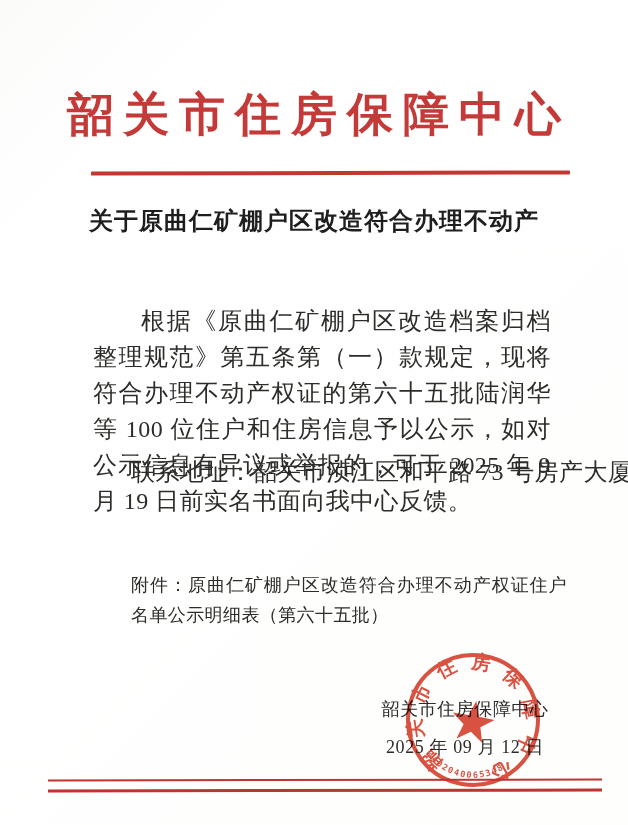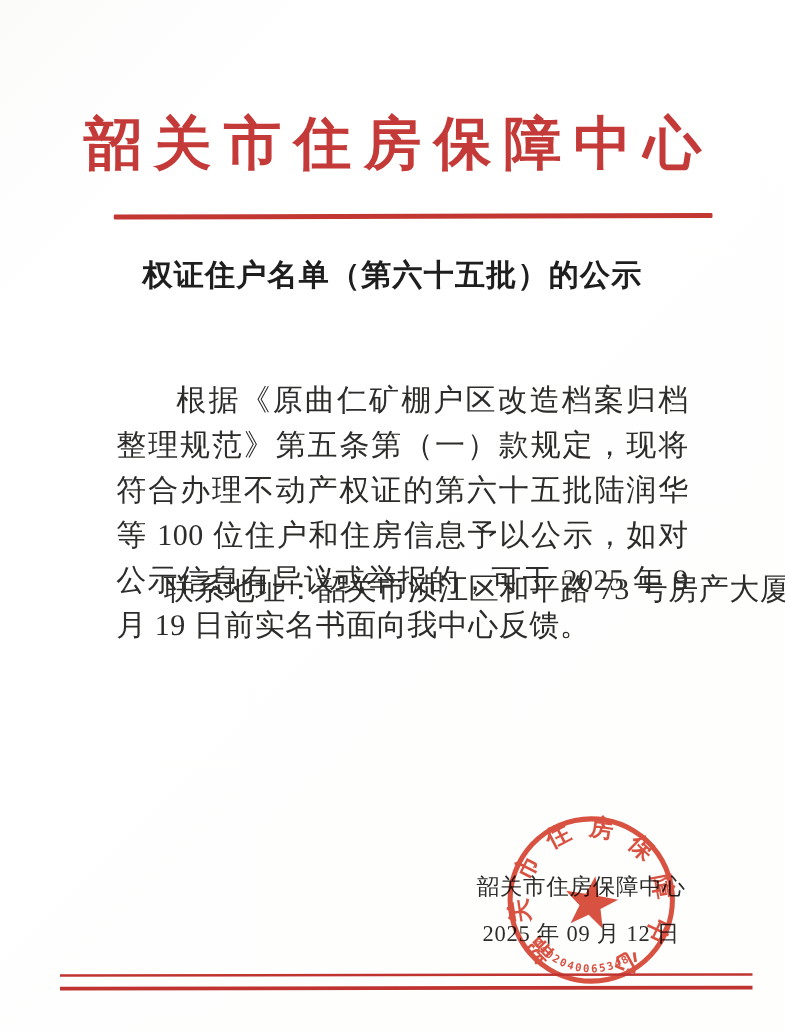--- a/index.html
+++ b/index.html
@@ -75,31 +75,32 @@
 </head>
 <body>
 
 <div class="page">
 
   <div class="org-name">韶关市住房保障中心</div>
 
   <div class="header-rule"></div>
 
   <div class="doc-title">
-    <div>权证住户名单（第六十五批）的公示</div>
+    <div>关于原曲仁矿棚户区改造符合办理不动产</div>
   </div>
 
   <div class="body-para">根据《原曲仁矿棚户区改造档案归档整理规范》第五条第（一）款规定，现将符合办理不动产权证的第六十五批陆润华等 100 位住户和住房信息予以公示，如对公示信息有异议或举报的，可于 2025 年 9 月 19 日前实名书面向我中心反馈。</div>
 
   <div class="contact">
     <div>
       <span>联系地址：</span><span>韶关市浈江区和平路 73 号房产大厦 10 楼</span>
     </div>
   </div>
 
+  <div class="attachment">附件：原曲仁矿棚户区改造符合办理不动产权证住户名单公示明细表（第六十五批）</div>
 
   <div class="signature">
     <div class="sig-org">韶关市住房保障中心</div>
     <div class="sig-date">2025 年 09 月 12 日</div>
   </div>
 
   <div class="seal">
     <svg viewBox="0 0 140 140" xmlns="http://www.w3.org/2000/svg">
       <defs>
         <path id="ringPath" d="M 48.4 116.2 A 51 51 0 1 1 91.6 116.2" fill="none"></path>

